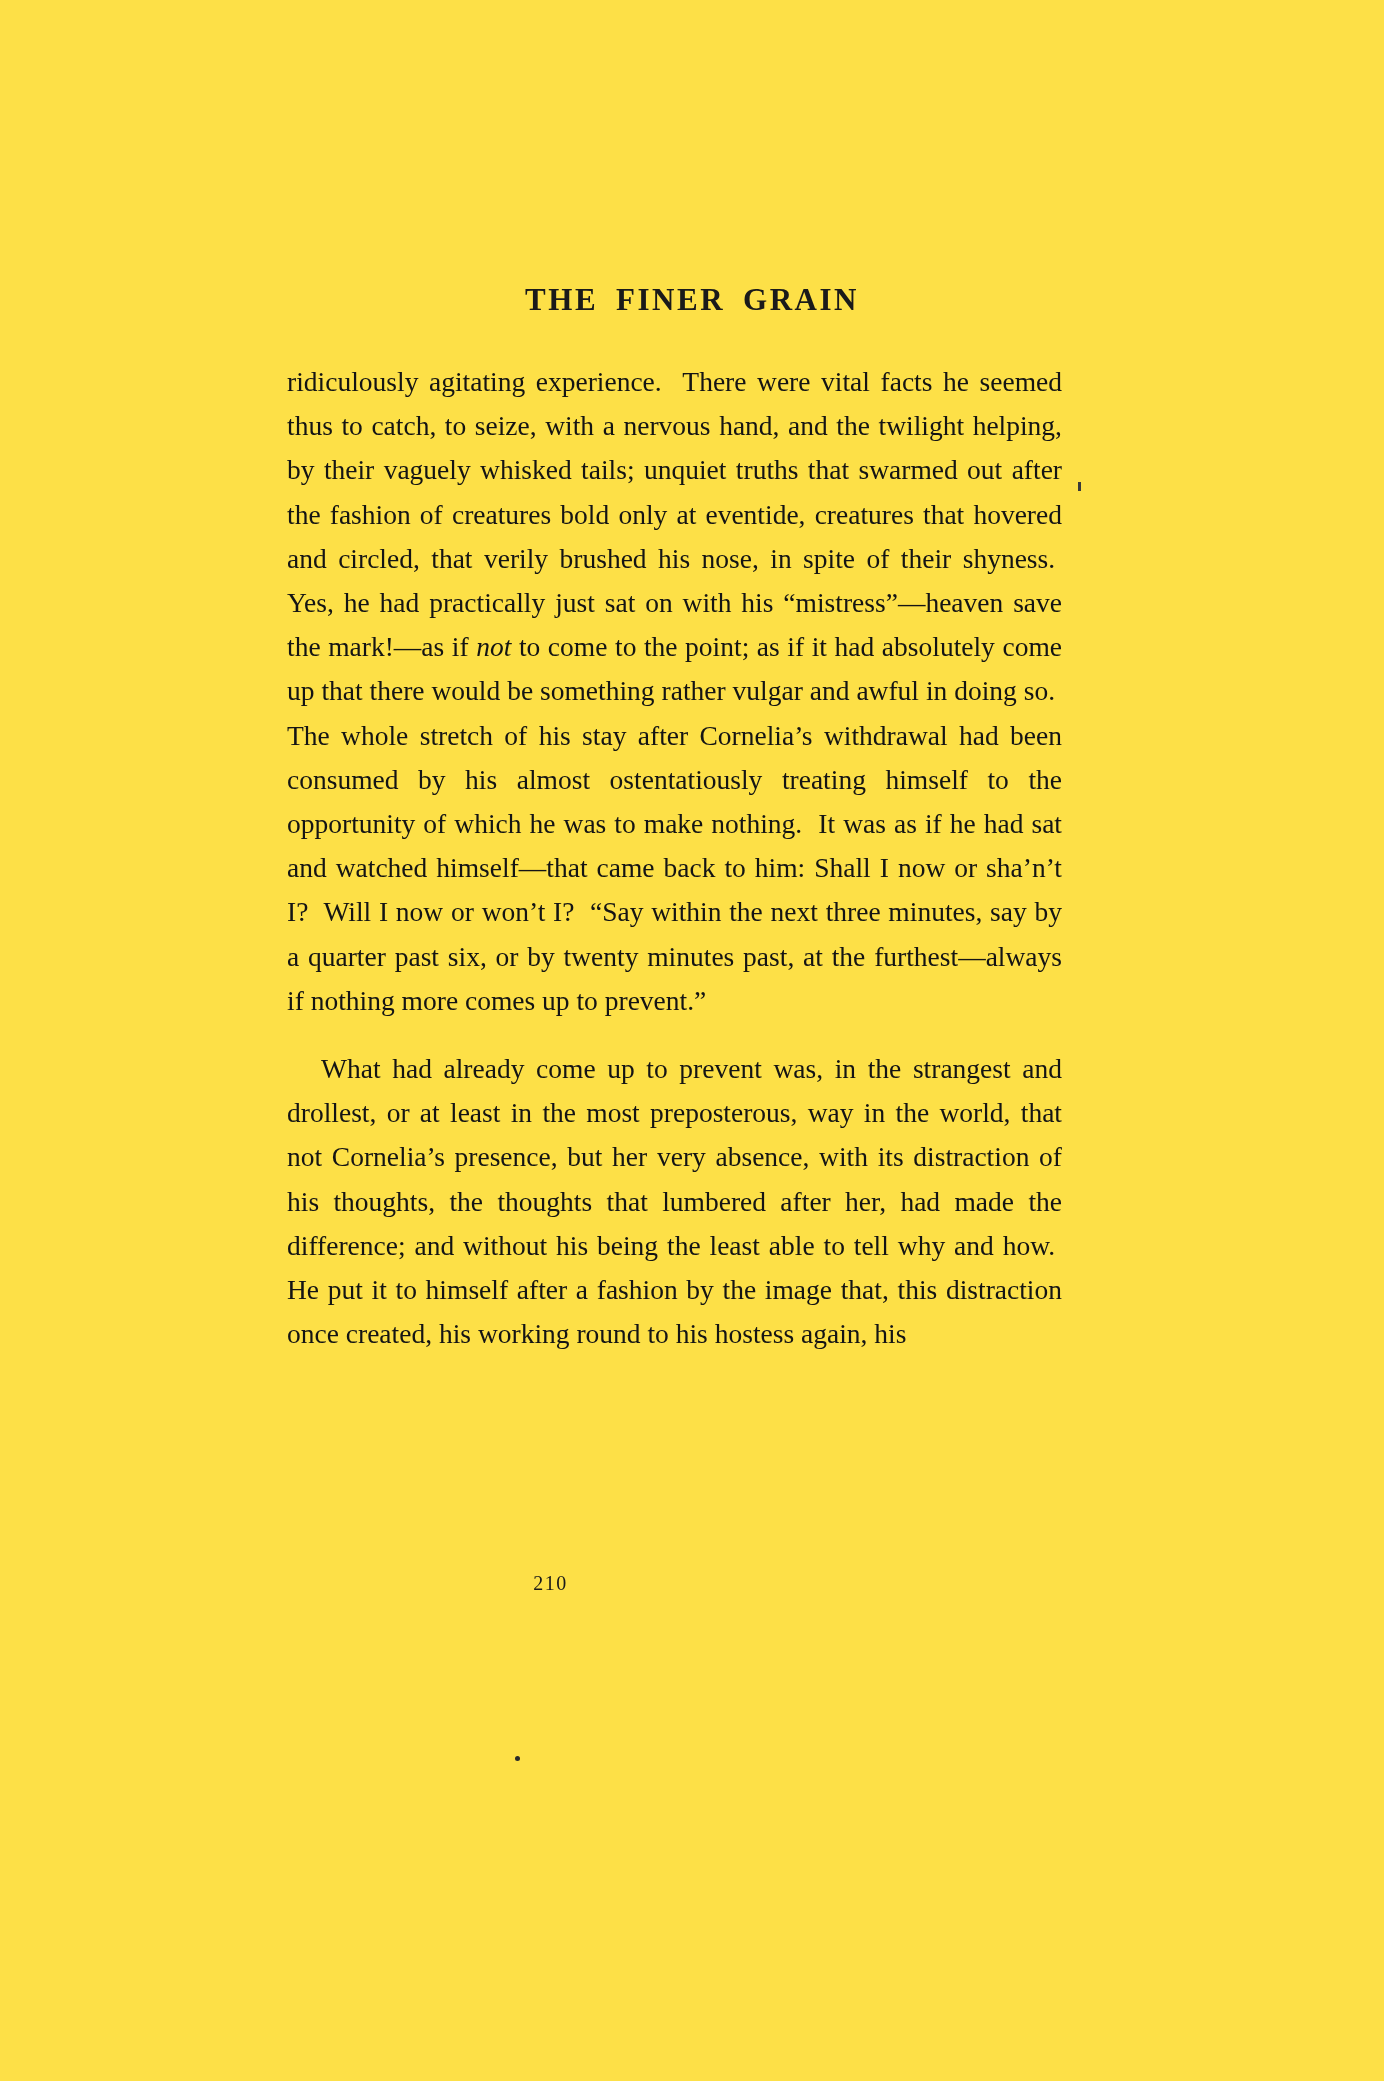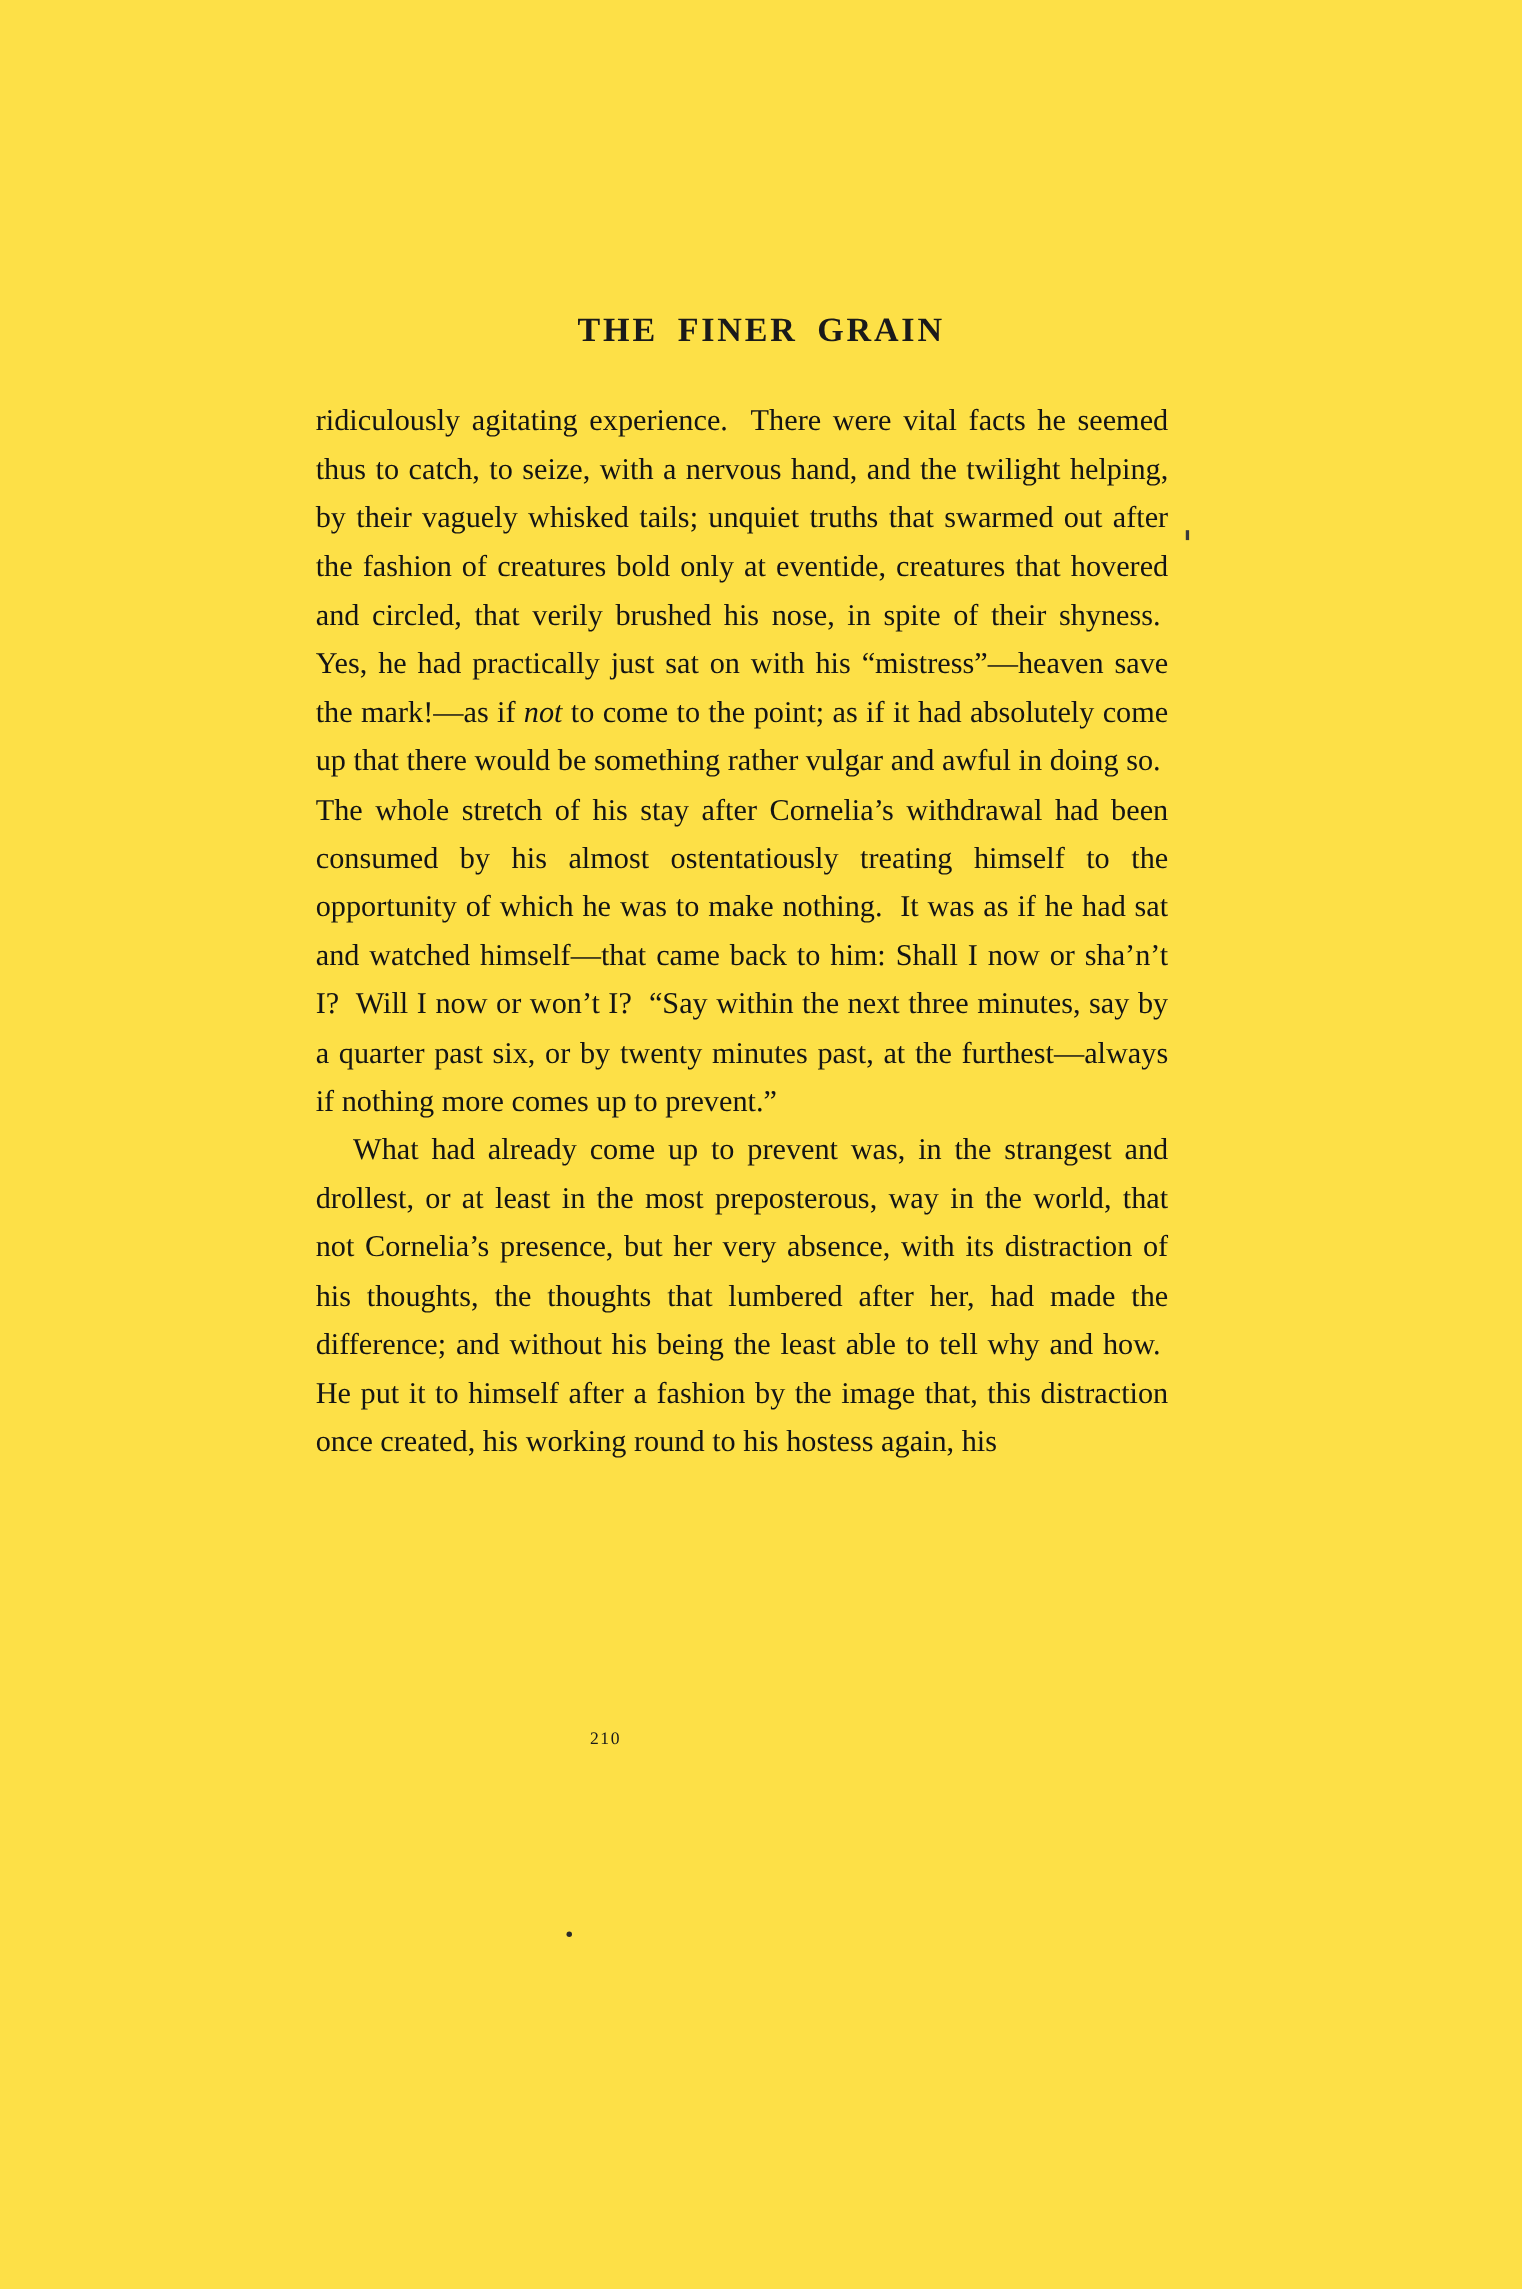--- a/index.html
+++ b/index.html
@@ -46,34 +46,35 @@
     text-align: justify;
     text-justify: inter-word;
     font-family: "Liberation Serif", serif;
     color: #141414;
   }
   .textblock p {
     margin: 0;
   }
   .textblock p.indent {
     text-indent: 34px;
+    margin-top: 24px;
   }
   .textblock p + p {
     margin-top: 0;
   }
   .ital {
     font-style: italic;
   }
   .folio {
     position: absolute;
     top: 1572px;
     left: 0;
     width: 1101px;
     text-align: center;
-    font-size: 16px;
+    font-size: 20px;
     letter-spacing: 1.5px;
     font-family: "Liberation Serif", serif;
     color: #1a1a1a;
   }
   .stray-mark {
     position: absolute;
     top: 1756px;
     left: 515px;
     width: 5px;
     height: 5px;

